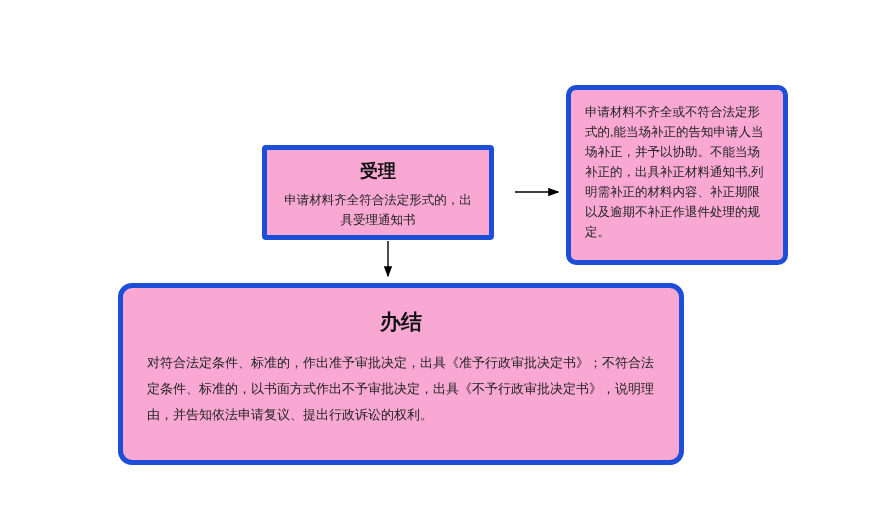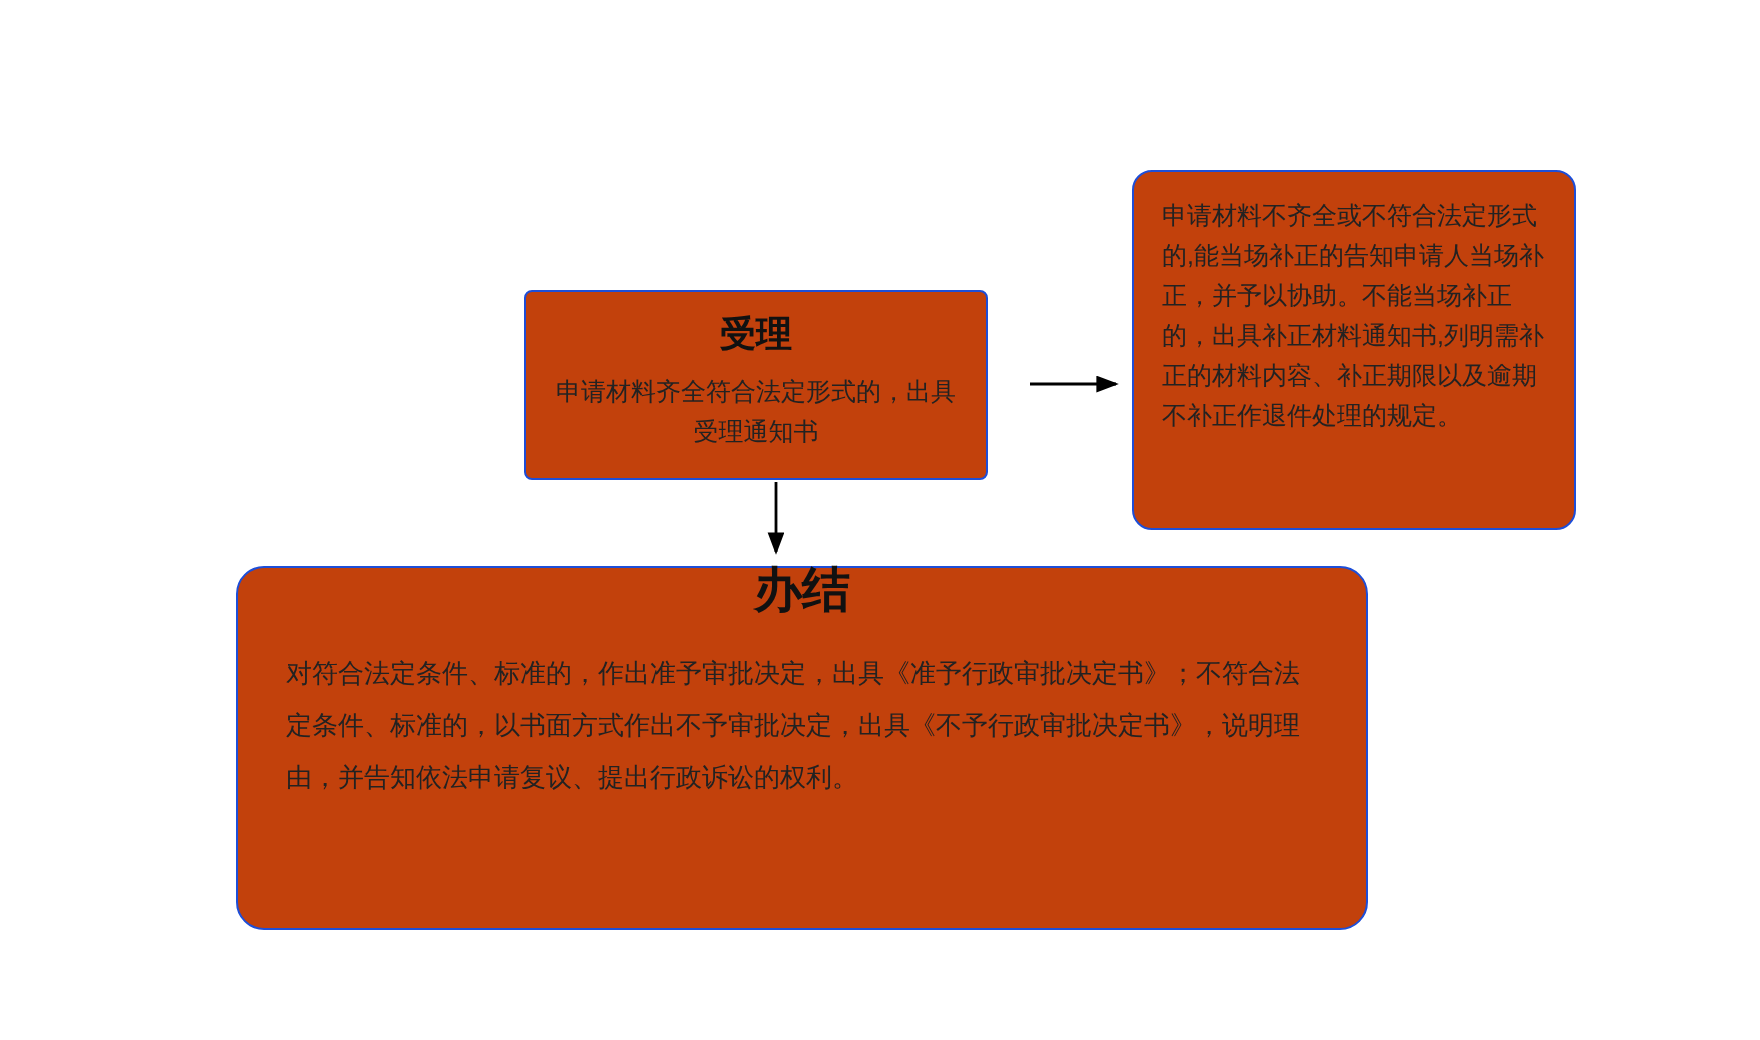--- a/index.html
+++ b/index.html
@@ -14,22 +14,22 @@
     overflow: hidden;
   }
   #canvas {
     position: relative;
     width: 880px;
     height: 520px;
   }
   .node {
     position: absolute;
     box-sizing: border-box;
-    background: #c2410c;
-    border: 1px solid #1d4ed8;
+    background: #f9a8d4;
+    border: 5px solid #1d4ed8;
     border-radius: 10px;
   }
   .node-title {
     text-align: center;
     font-weight: bold;
     color: #111111;
   }
   .node-body {
     color: #222222;
   }
@@ -71,22 +71,23 @@
 
   
   #node-banjie {
     left: 118px;
     top: 283px;
     width: 566px;
     height: 182px;
     border-radius: 14px;
   }
   #node-banjie .node-title {
-    font-size: 24px;
+    font-size: 21px;
     line-height: 24px;
+    margin-top: 22px;
   }
   #node-banjie .node-body {
     font-size: 13px;
     line-height: 26px;
     margin: 16px 24px 0 24px;
     text-align: left;
   }
 
   
   .arrow-svg {

